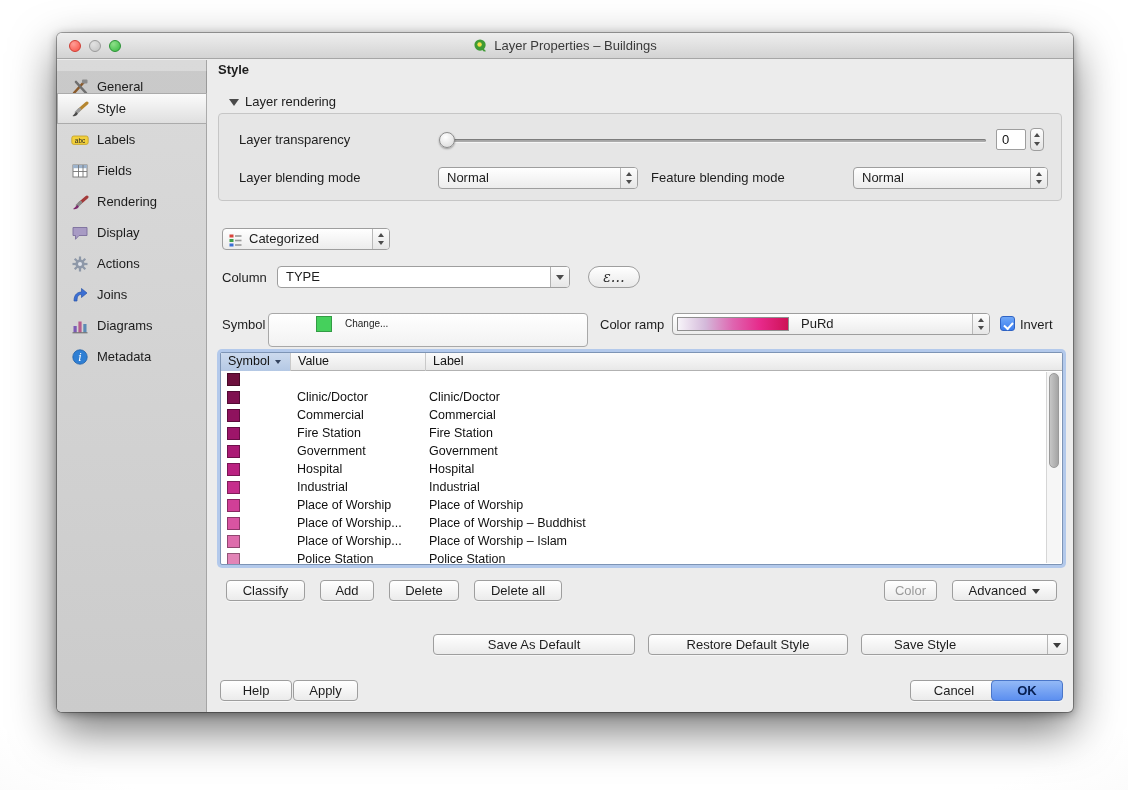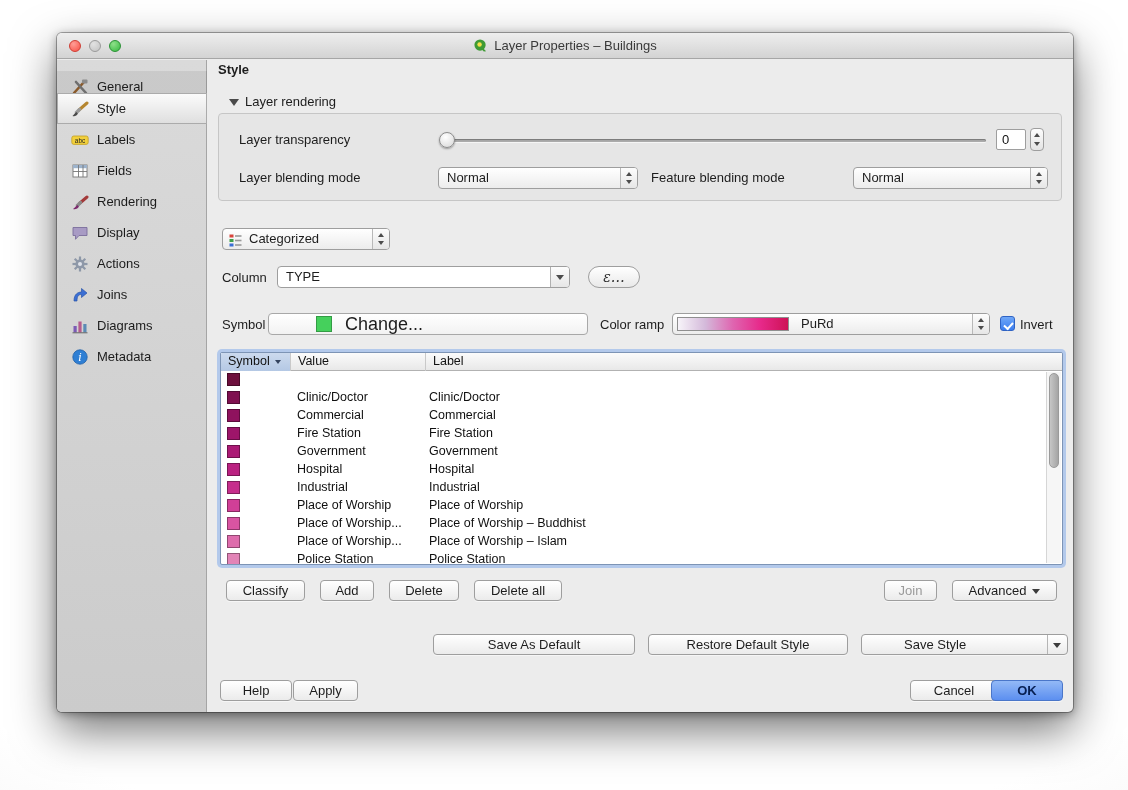--- a/index.html
+++ b/index.html
@@ -91,21 +91,21 @@
   .spinfield {
     position:absolute; left:777px; top:15px; width:30px; height:21px;
     background:#fff; border:1px solid #9e9e9e; border-radius:2px;
     font-size:13px; color:#111; padding:2px 0 0 5px;
   }
   .spinner { position:absolute; left:811px; top:14px; width:14px; height:23px; background:linear-gradient(#fdfdfd,#e4e4e4); border:1px solid #9e9e9e; border-radius:4px; }
   .spinner i { position:absolute; left:3px; width:0; height:0; border-left:3.5px solid transparent; border-right:3.5px solid transparent; }
   .spinner .up { top:4px; border-bottom:4.5px solid #4c4c4c; }
   .spinner .dn { bottom:4px; border-top:4.5px solid #4c4c4c; }
   
-  .symbol-btn { position:absolute; left:211px; top:280px; width:320px; height:22px; background:linear-gradient(#ffffff,#f2f2f2); border:1px solid #a8a8a8; border-radius:4px; font-size:18px; color:#1d1d1d; line-height:20px; }
+  .symbol-btn { position:absolute; left:211px; top:280px; width:320px; height:34px; background:linear-gradient(#ffffff,#f2f2f2); border:1px solid #a8a8a8; border-radius:4px; font-size:10px; color:#1d1d1d; line-height:20px; }
   .symbol-swatch { position:absolute; left:47px; top:2px; width:16px; height:16px; border:1px solid rgba(0,0,0,.25); }
   .ramp-preview { position:absolute; left:4px; top:3px; width:112px; height:14px; border:1px solid #8f8f8f; }
   .checkbox { position:absolute; left:943px; top:283px; width:15px; height:15px; border-radius:3px; background:linear-gradient(#6fa7f7,#3c7ef0); border:1px solid #2f63c4; }
   .checkbox:after { content:""; position:absolute; left:3px; top:5px; width:7px; height:4px; border-left:2px solid #fff; border-bottom:2px solid #fff; transform:rotate(-48deg); }
   .exp-btn { position:absolute; left:531px; top:233px; width:52px; height:22px; border-radius:11px; background:linear-gradient(#ffffff,#e9e9e9); border:1px solid #9e9e9e; text-align:center; font-family:"DejaVu Serif", serif; font-style:italic; font-size:14px; line-height:20px; color:#2d2d2d; }
   
   .ctable {
     position:absolute; left:163px; top:319px; width:843px; height:213px;
     background:#fff; border:1px solid #7d94b5; border-radius:2px;
     box-shadow:0 0 0 3px rgba(110,160,235,.45);
@@ -398,28 +398,28 @@
 
     <div class="vscroll">
       <div class="vthumb"></div>
     </div>
   </div>
 
   <div class="btn" style="left:169px; top:547px; width:79px">Classify</div>
   <div class="btn" style="left:263px; top:547px; width:54px">Add</div>
   <div class="btn" style="left:332px; top:547px; width:70px">Delete</div>
   <div class="btn" style="left:417px; top:547px; width:88px">Delete all</div>
-  <div class="btn disabled" style="left:827px; top:547px; width:53px">Join</div>
+  <div class="btn disabled" style="left:827px; top:547px; width:53px">Color</div>
   <div class="btn" style="left:895px; top:547px; width:105px">
     <span>Advanced</span><span class="tri-down"></span>
   </div>
 
   <div class="btn" style="left:376px; top:601px; width:202px">Save As Default</div>
   <div class="btn" style="left:591px; top:601px; width:200px">Restore Default Style</div>
-  <div class="btn" style="left:804px; top:601px; width:207px; text-align:left; padding-left:42px">
+  <div class="btn" style="left:804px; top:601px; width:207px; text-align:left; padding-left:32px">
     <span>Save Style</span>
     <span class="save-style-arrow">
         <i></i>
       </span>
   </div>
 
   <div class="btn" style="left:163px; top:647px; width:72px">Help</div>
   <div class="btn" style="left:236px; top:647px; width:65px">Apply</div>
   <div class="btn" style="left:853px; top:647px; width:88px">Cancel</div>
   <div class="btn primary" style="left:934px; top:647px; width:72px">OK</div>

